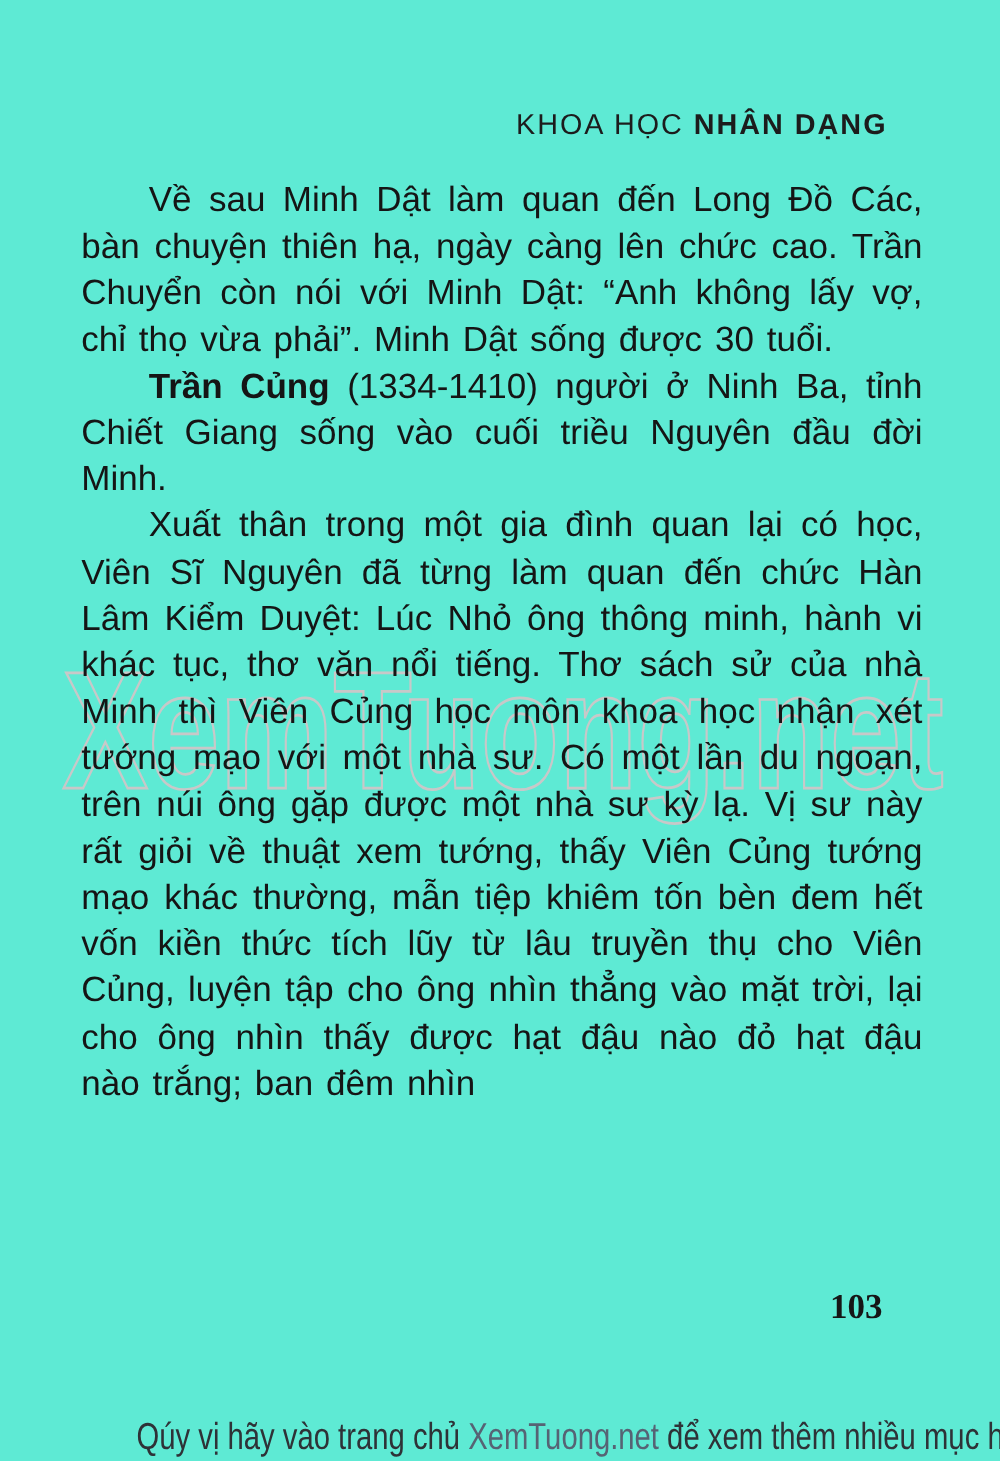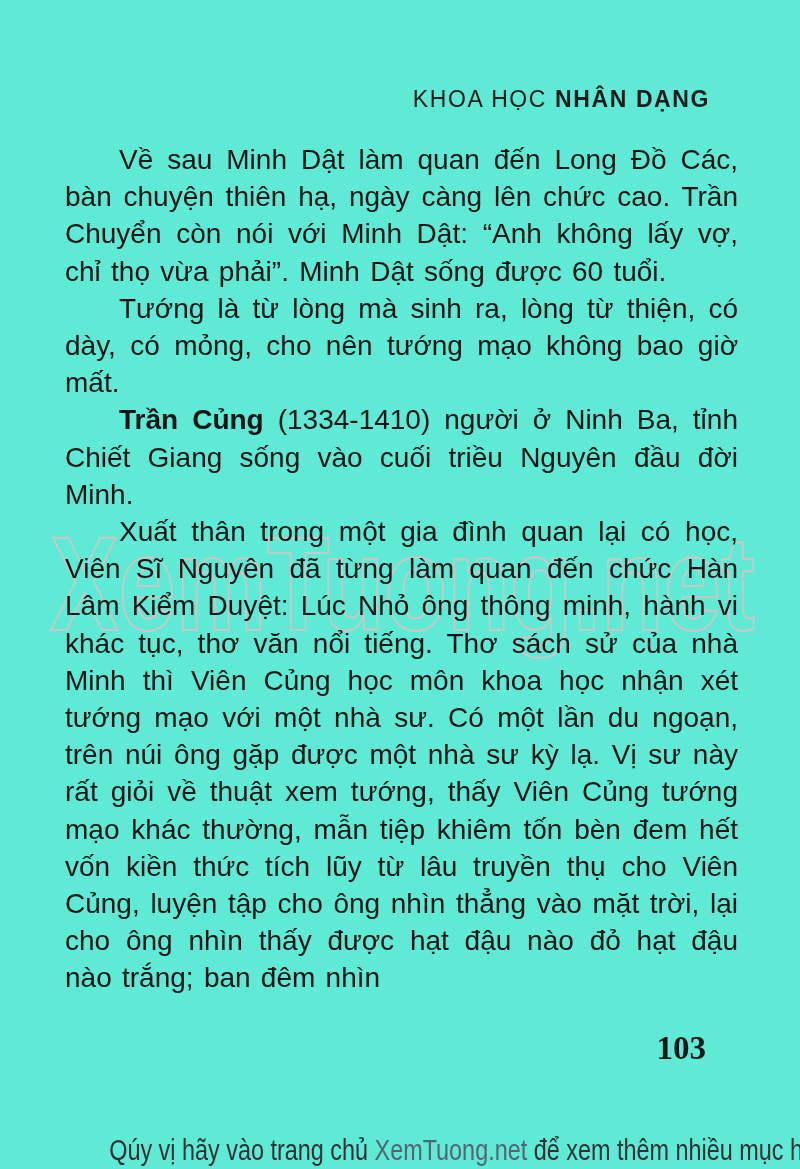--- a/index.html
+++ b/index.html
@@ -63,21 +63,21 @@
   }
   .body-text b { font-weight: bold; }
 
   
   .page-number {
     position: absolute;
     top: 1030px;
     right: 94px;
     font-family: "Liberation Serif", serif;
     font-weight: bold;
-    font-size: 33px;
+    font-size: 28px;
     color: #161616;
     z-index: 1;
   }
 
   
   .footer {
     position: absolute;
     left: 0;
     bottom: 2px;
     width: 800px;
@@ -103,22 +103,21 @@
     <span>KHOA HỌC </span><span class="hdr-bold">NHÂN DẠNG</span>
   </div>
 
   <div class="watermark">
     <svg width="712" height="142" viewBox="0 0 712 142" xmlns="http://www.w3.org/2000/svg">
       <text x="2" y="108" font-family="Liberation Sans, sans-serif" font-weight="bold" font-size="134" textLength="705" lengthAdjust="spacingAndGlyphs" fill="none" stroke="#c8c8c8" stroke-width="2.2">XemTuong.net</text>
     </svg>
   </div>
 
   <div class="body-text" id="body-text">
-      <p class="para">Về sau Minh Dật làm quan đến Long Đồ Các, bàn chuyện thiên hạ, ngày càng lên chức cao. Trần Chuyển còn nói với Minh Dật: “Anh không lấy vợ, chỉ thọ vừa phải”. Minh Dật sống được 60 tuổi.</p>
-      <p class="para">Tướng là từ lòng mà sinh ra, lòng từ thiện, có dày, có mỏng, cho nên tướng mạo không bao giờ mất.</p>
+      <p class="para">Về sau Minh Dật làm quan đến Long Đồ Các, bàn chuyện thiên hạ, ngày càng lên chức cao. Trần Chuyển còn nói với Minh Dật: “Anh không lấy vợ, chỉ thọ vừa phải”. Minh Dật sống được 30 tuổi.</p>
       <p class="para"><b>Trần Củng</b> (1334-1410) người ở Ninh Ba, tỉnh Chiết Giang sống vào cuối triều Nguyên đầu đời Minh.</p>
       <p class="para">Xuất thân trong một gia đình quan lại có học, Viên Sĩ Nguyên đã từng làm quan đến chức Hàn Lâm Kiểm Duyệt: Lúc Nhỏ ông thông minh, hành vi khác tục, thơ văn nổi tiếng. Thơ sách sử của nhà Minh thì Viên Củng học môn khoa học nhận xét tướng mạo với một nhà sư. Có một lần du ngoạn, trên núi ông gặp được một nhà sư kỳ lạ. Vị sư này rất giỏi về thuật xem tướng, thấy Viên Củng tướng mạo khác thường, mẫn tiệp khiêm tốn bèn đem hết vốn kiền thức tích lũy từ lâu truyền thụ cho Viên Củng, luyện tập cho ông nhìn thẳng vào mặt trời, lại cho ông nhìn thấy được hạt đậu nào đỏ hạt đậu nào trắng; ban đêm nhìn</p>
     </div>
 
   <div class="page-number">103</div>
 
   <div class="footer">
     <span class="footer-inner"><span>Qúy vị hãy vào trang chủ </span><span class="footer-link">XemTuong.net</span><span> để xem thêm nhiều mục hay khác</span></span>
   </div>
 

